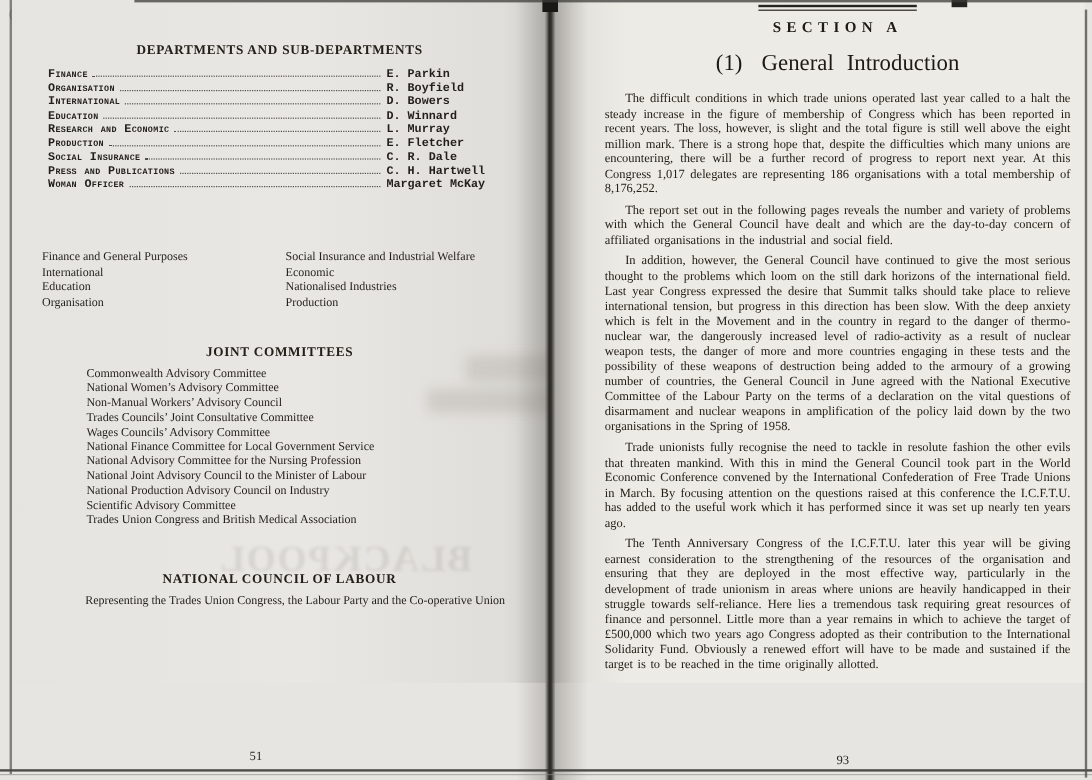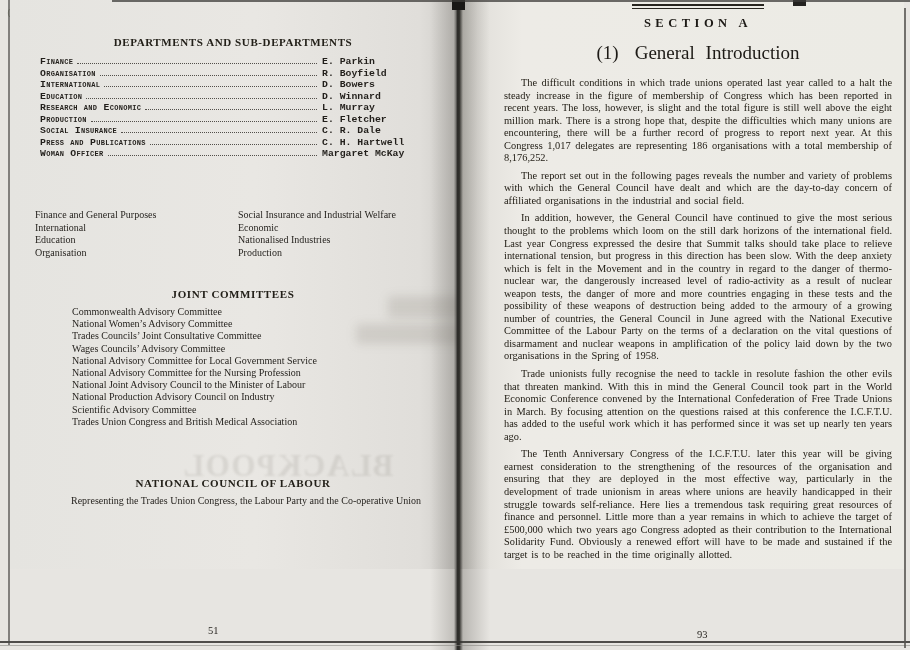--- a/index.html
+++ b/index.html
@@ -202,26 +202,27 @@
         </div>
 
       <div class="lp-heading" id="joint-heading">JOINT COMMITTEES</div>
 
       <div id="joint-list">
 
           <div>Commonwealth Advisory Committee</div>
 
           <div>National Women’s Advisory Committee</div>
 
+          <div>Non-Manual Workers’ Advisory Council</div>
 
           <div>Trades Councils’ Joint Consultative Committee</div>
 
           <div>Wages Councils’ Advisory Committee</div>
 
-          <div>National Advisory Committee for Local Government Service</div>
+          <div>National Finance Committee for Local Government Service</div>
 
           <div>National Advisory Committee for the Nursing Profession</div>
 
           <div>National Joint Advisory Council to the Minister of Labour</div>
 
           <div>National Production Advisory Council on Industry</div>
 
           <div>Scientific Advisory Committee</div>
 
 

